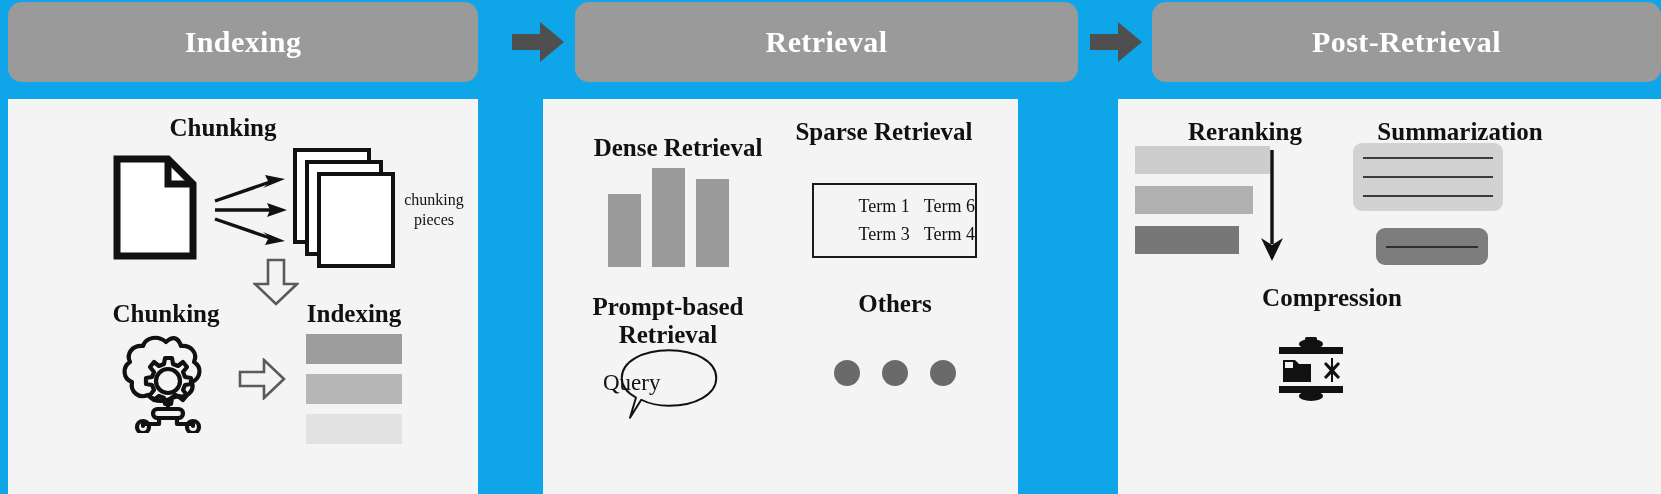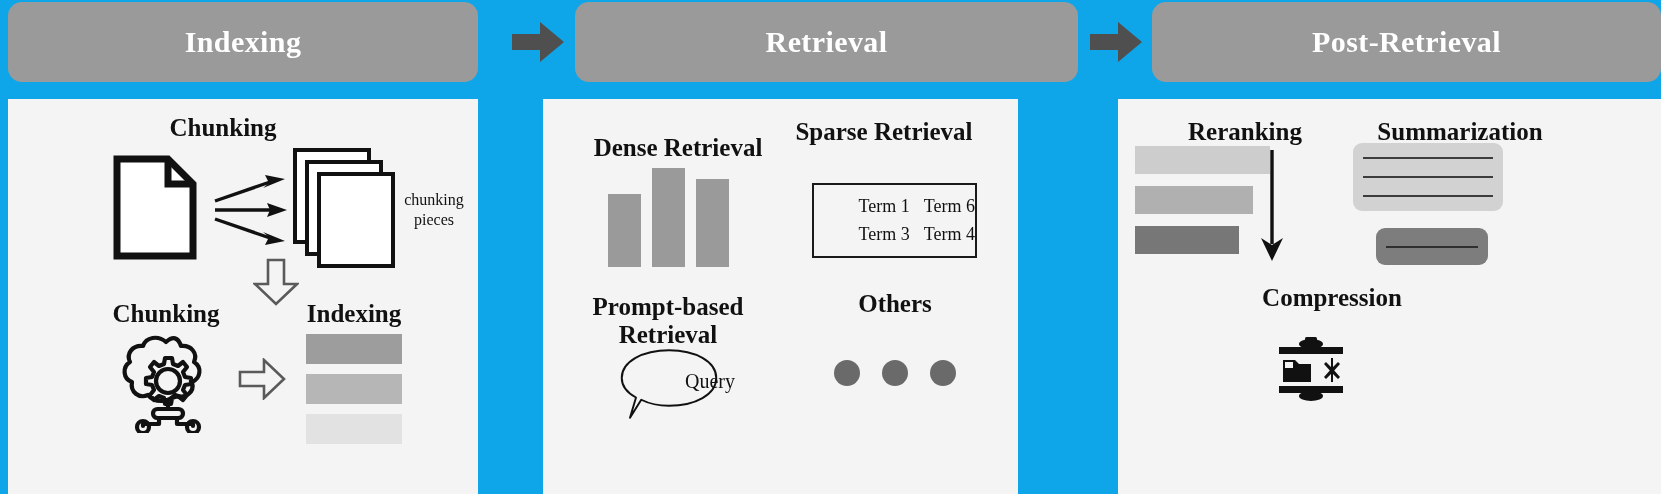--- a/index.html
+++ b/index.html
@@ -53,22 +53,22 @@
   #db1{left:652px;top:168px;height:99px;}
   #db2{left:696px;top:179px;height:88px;}
 
   #termbox{position:absolute;left:812px;top:183px;width:165px;height:75px;
            border:2px solid #1a1a1a;background:#f4f4f4;box-sizing:border-box;
            display:flex;flex-direction:column;justify-content:center;}
   .termrow{display:flex;justify-content:flex-end;gap:14px;font-size:18px;color:#111;
            font-family:"Liberation Serif",serif;line-height:1.55;}
 
   #bubble{position:absolute;left:603px;top:348px;width:132px;height:72px;}
-  #bubbletxt{position:absolute;left:603px;top:370px;width:132px;text-align:right;
-             font-size:20px;color:#111;font-family:"Liberation Serif",serif;}
+  #bubbletxt{position:absolute;left:603px;top:370px;width:132px;text-align:left;
+             font-size:23px;color:#111;font-family:"Liberation Serif",serif;}
 
   .dot{position:absolute;top:360px;width:26px;height:26px;border-radius:50%;background:#6a6a6a;}
   #dot0{left:834px;} #dot1{left:882px;} #dot2{left:930px;}
 
   
   .rrbar{position:absolute;left:1135px;height:28px;}
   #rr0{top:146px;width:135px;background:#cdcdcd;}
   #rr1{top:186px;width:118px;background:#b0b0b0;}
   #rr2{top:226px;width:104px;background:#777777;}
   #rrarrow{position:absolute;left:1258px;top:148px;width:28px;height:114px;}

